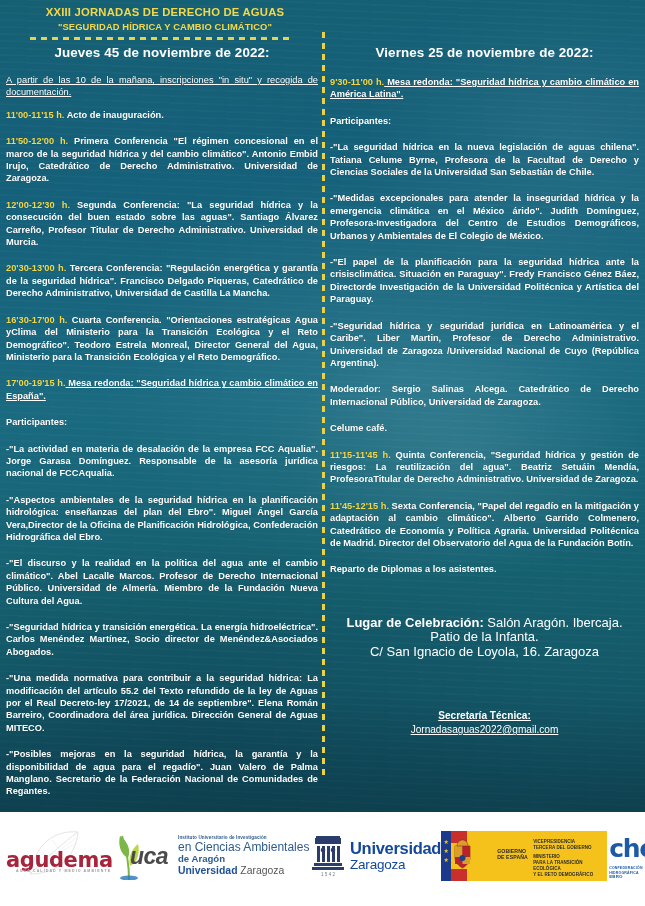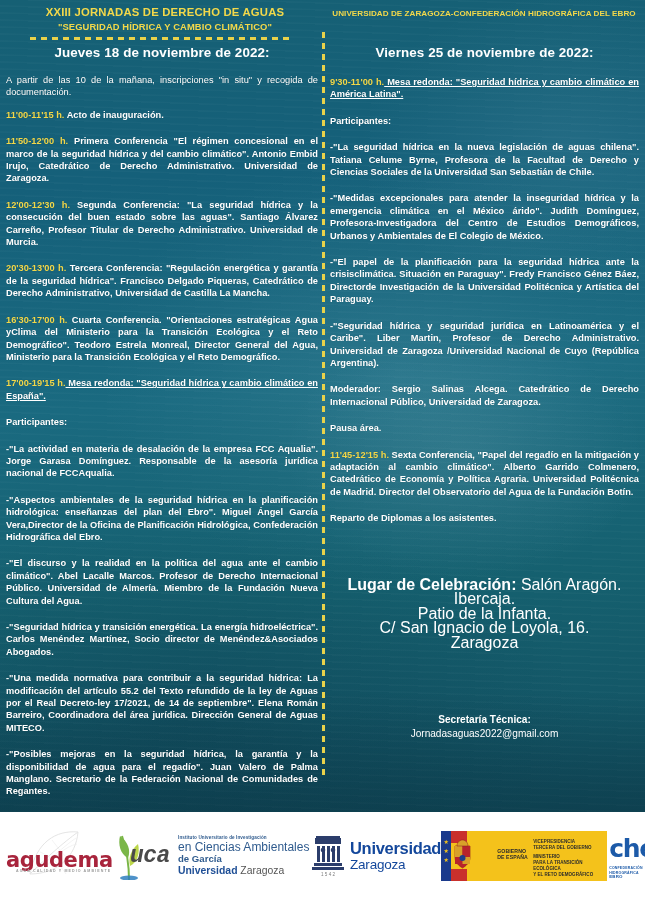--- a/index.html
+++ b/index.html
@@ -81,38 +81,39 @@
     line-height:18px;margin:0 0 12px 0;letter-spacing:.1px;
   }
   .col-right .daytitle{margin-bottom:14px;text-align:center;}
 
   p.entry{
     color:#ffffff;font-size:9.25px;line-height:12.4px;
     margin:0 0 10px 0;text-align:justify;
     font-weight:bold;
     text-shadow:0 0 1px rgba(0,0,0,.25);
   }
-  p.entry.light{font-weight:normal;}
+  p.entry.light{font-weight:normal;text-decoration:underline;}
   p.gap{margin-bottom:14px;}
   .time{color:#f2d84a;font-weight:bold;}
   .u{text-decoration:underline;}
   .b{font-weight:bold;}
   .n{font-weight:bold;}
   .gold{color:#f2d84a;}
 
   .venue{
-    color:#ffffff;font-size:16px;line-height:14.5px;text-align:center;
-    margin:17px;font-weight:normal;
+    color:#ffffff;font-size:13px;line-height:14.5px;text-align:center;
+    margin:4px;font-weight:normal;
   }
   .venue .b{font-weight:bold;}
   .spacer-sm{height:26px;}
   .spacer-lg{height:46px;}
   .secretaria{
     color:#ffffff;font-size:10.1px;line-height:14px;text-align:center;margin:0;
     font-weight:normal;
+    text-decoration:underline;
   }
   .secretaria .b{font-weight:bold;}
 
   
   .footer{
     position:absolute;left:0;top:812px;width:645px;height:94px;
     background:#ffffff;z-index:6;
   }
   .logos{
     position:absolute;left:0;top:0;width:645px;height:88px;
@@ -134,21 +135,21 @@
   .agudema .tag{
     position:absolute;left:10px;top:41px;width:96px;
     font-size:3.6px;color:#9b9b9b;letter-spacing:1.1px;font-weight:bold;
   }
 
   
   .juca{position:relative;width:64px;height:52px;}
   .juca .stalk{position:absolute;left:2px;top:2px;width:26px;height:48px;}
   .juca .word{
     position:absolute;left:16px;top:13px;
-    font-family:Liberation Mono, monospace;font-style:italic;
+    font-family:Liberation Sans, sans-serif;font-style:italic;
     font-size:23px;font-weight:bold;color:#4a4a4a;letter-spacing:-.5px;
   }
 
   
   .iuca{width:133px;line-height:1.08;}
   .iuca .l1{font-size:4.6px;color:#2f5b8e;font-weight:bold;letter-spacing:.1px;}
   .iuca .l2{font-size:12px;color:#2f5b8e;font-weight:normal;}
   .iuca .l3{font-size:9.6px;color:#2f5b8e;font-weight:bold;}
   .iuca .l4{font-size:10.4px;color:#1f4f96;font-weight:bold;margin-top:1px;}
   .iuca .l4 span{color:#555;font-weight:normal;}
@@ -193,29 +194,28 @@
 
 <div id="poster">
 
   <div class="board"></div>
 
   <div class="header">
     <div class="title-block">
       <div class="title-main">XXIII JORNADAS DE DERECHO DE AGUAS</div>
       <div class="title-sub">"SEGURIDAD HÍDRICA Y CAMBIO CLIMÁTICO"</div>
     </div>
-    <div class="org-line">UNIVERSIDAD DE ZARAGOZA-CONFEDERACIÓN HIDROGRÁFICA DEL EBRO</div>
   </div>
 
   <div class="hdash"></div>
   <div class="vdash"></div>
 
   <div class="col col-left">
 
-    <div class="daytitle">Jueves 18 de noviembre de 2022:</div>
+    <div class="daytitle">Jueves 45 de noviembre de 2022:</div>
 
     <p class="entry light"><span>A partir de las 10 de la mañana, inscripciones "in situ" y recogida de documentación.</span></p>
 
     <p class="entry gap"><span class="time">11'00-11'15 h.</span><span class="n"> Acto de inauguración.</span></p>
 
     <p class="entry gap"><span class="time">11'50-12'00 h.</span><span class="n"> Primera Conferencia "El régimen concesional en el marco de la seguridad hídrica y del cambio climático". Antonio Embid Irujo, Catedrático de Derecho Administrativo. Universidad de Zaragoza.</span></p>
 
     <p class="entry gap"><span class="time">12'00-12'30 h.</span><span class="n"> Segunda Conferencia: "La seguridad hídrica y la consecución del buen estado sobre las aguas". Santiago Álvarez Carreño, Profesor Titular de Derecho Administrativo. Universidad de Murcia.</span></p>
 
     <p class="entry gap"><span class="time">20'30-13'00 h.</span><span class="n"> Tercera Conferencia: "Regulación energética y garantía de la seguridad hídrica". Francisco Delgado Piqueras, Catedrático de Derecho Administrativo, Universidad de Castilla La Mancha.</span></p>
@@ -245,22 +245,23 @@
 
     <p class="entry gap">Participantes:</p>
 
     <p class="entry gap"> -"La seguridad hídrica en la nueva legislación de aguas chilena". Tatiana Celume Byrne, Profesora de la Facultad de Derecho y Ciencias Sociales de la Universidad San Sebastián de Chile.</p>
     <p class="entry gap">-"Medidas excepcionales para atender la inseguridad hídrica y la emergencia climática en el México árido". Judith Domínguez, Profesora-Investigadora del Centro de Estudios Demográficos, Urbanos y Ambientales de El Colegio de México.</p>
     <p class="entry gap">-"El papel de la planificación para la seguridad hídrica ante la crisisclimática. Situación en Paraguay". Fredy Francisco Génez Báez, Directorde Investigación de la Universidad Politécnica y Artística del Paraguay.</p>
     <p class="entry gap">-"Seguridad hídrica y seguridad jurídica en Latinoamérica y el Caribe". Liber Martin, Profesor de Derecho Administrativo. Universidad de Zaragoza /Universidad Nacional de Cuyo (República Argentina).</p>
 
     <p class="entry gap">Moderador: Sergio Salinas Alcega. Catedrático de Derecho Internacional Público, Universidad de Zaragoza.</p>
 
-    <p class="entry gap">Pausa área.</p>
-
+    <p class="entry gap">Celume café.</p>
+
+    <p class="entry gap"><span class="time">11'15-11'45 h.</span><span class="n"> Quinta Conferencia, "Seguridad hídrica y gestión de riesgos: La reutilización del agua". Beatriz Setuáin Mendía, ProfesoraTitular de Derecho Administrativo. Universidad de Zaragoza.</span></p>
 
     <p class="entry gap"><span class="time">11'45-12'15 h.</span><span class="n"> Sexta Conferencia, "Papel del regadío en la mitigación y adaptación al cambio climático". Alberto Garrido Colmenero, Catedrático de Economía y Política Agraria. Universidad Politécnica de Madrid. Director del Observatorio del Agua de la Fundación Botín.</span></p>
 
 
     <p class="entry">Reparto de Diplomas a los asistentes.</p>
 
     <div class="spacer-sm"></div>
 
     <p class="venue">
       <span class="b">Lugar de Celebración:</span><span> Salón Aragón. Ibercaja.</span><br>
@@ -303,21 +304,21 @@
             <ellipse cx="13" cy="46" rx="9" ry="2.4" fill="#2f7fbf" opacity=".85"></ellipse>
           </svg>
           <div class="word">uca</div>
         </div>
       </div>
 
       <div class="logo">
         <div class="iuca">
           <div class="l1">Instituto Universitario de Investigación</div>
           <div class="l2">en Ciencias Ambientales</div>
-          <div class="l3">de García</div>
+          <div class="l3">de Aragón</div>
           <div class="l4"><b>Universidad</b><span> Zaragoza</span></div>
         </div>
       </div>
 
       <div class="logo unizar">
         <svg class="bldg" viewBox="0 0 34 42">
           <rect x="4" y="3" width="26" height="6" fill="#2b3d6b"></rect>
           <rect x="5" y="1" width="24" height="2" fill="#2b3d6b"></rect>
           <g fill="#2b3d6b">
             <rect x="6" y="11" width="3" height="16"></rect>

